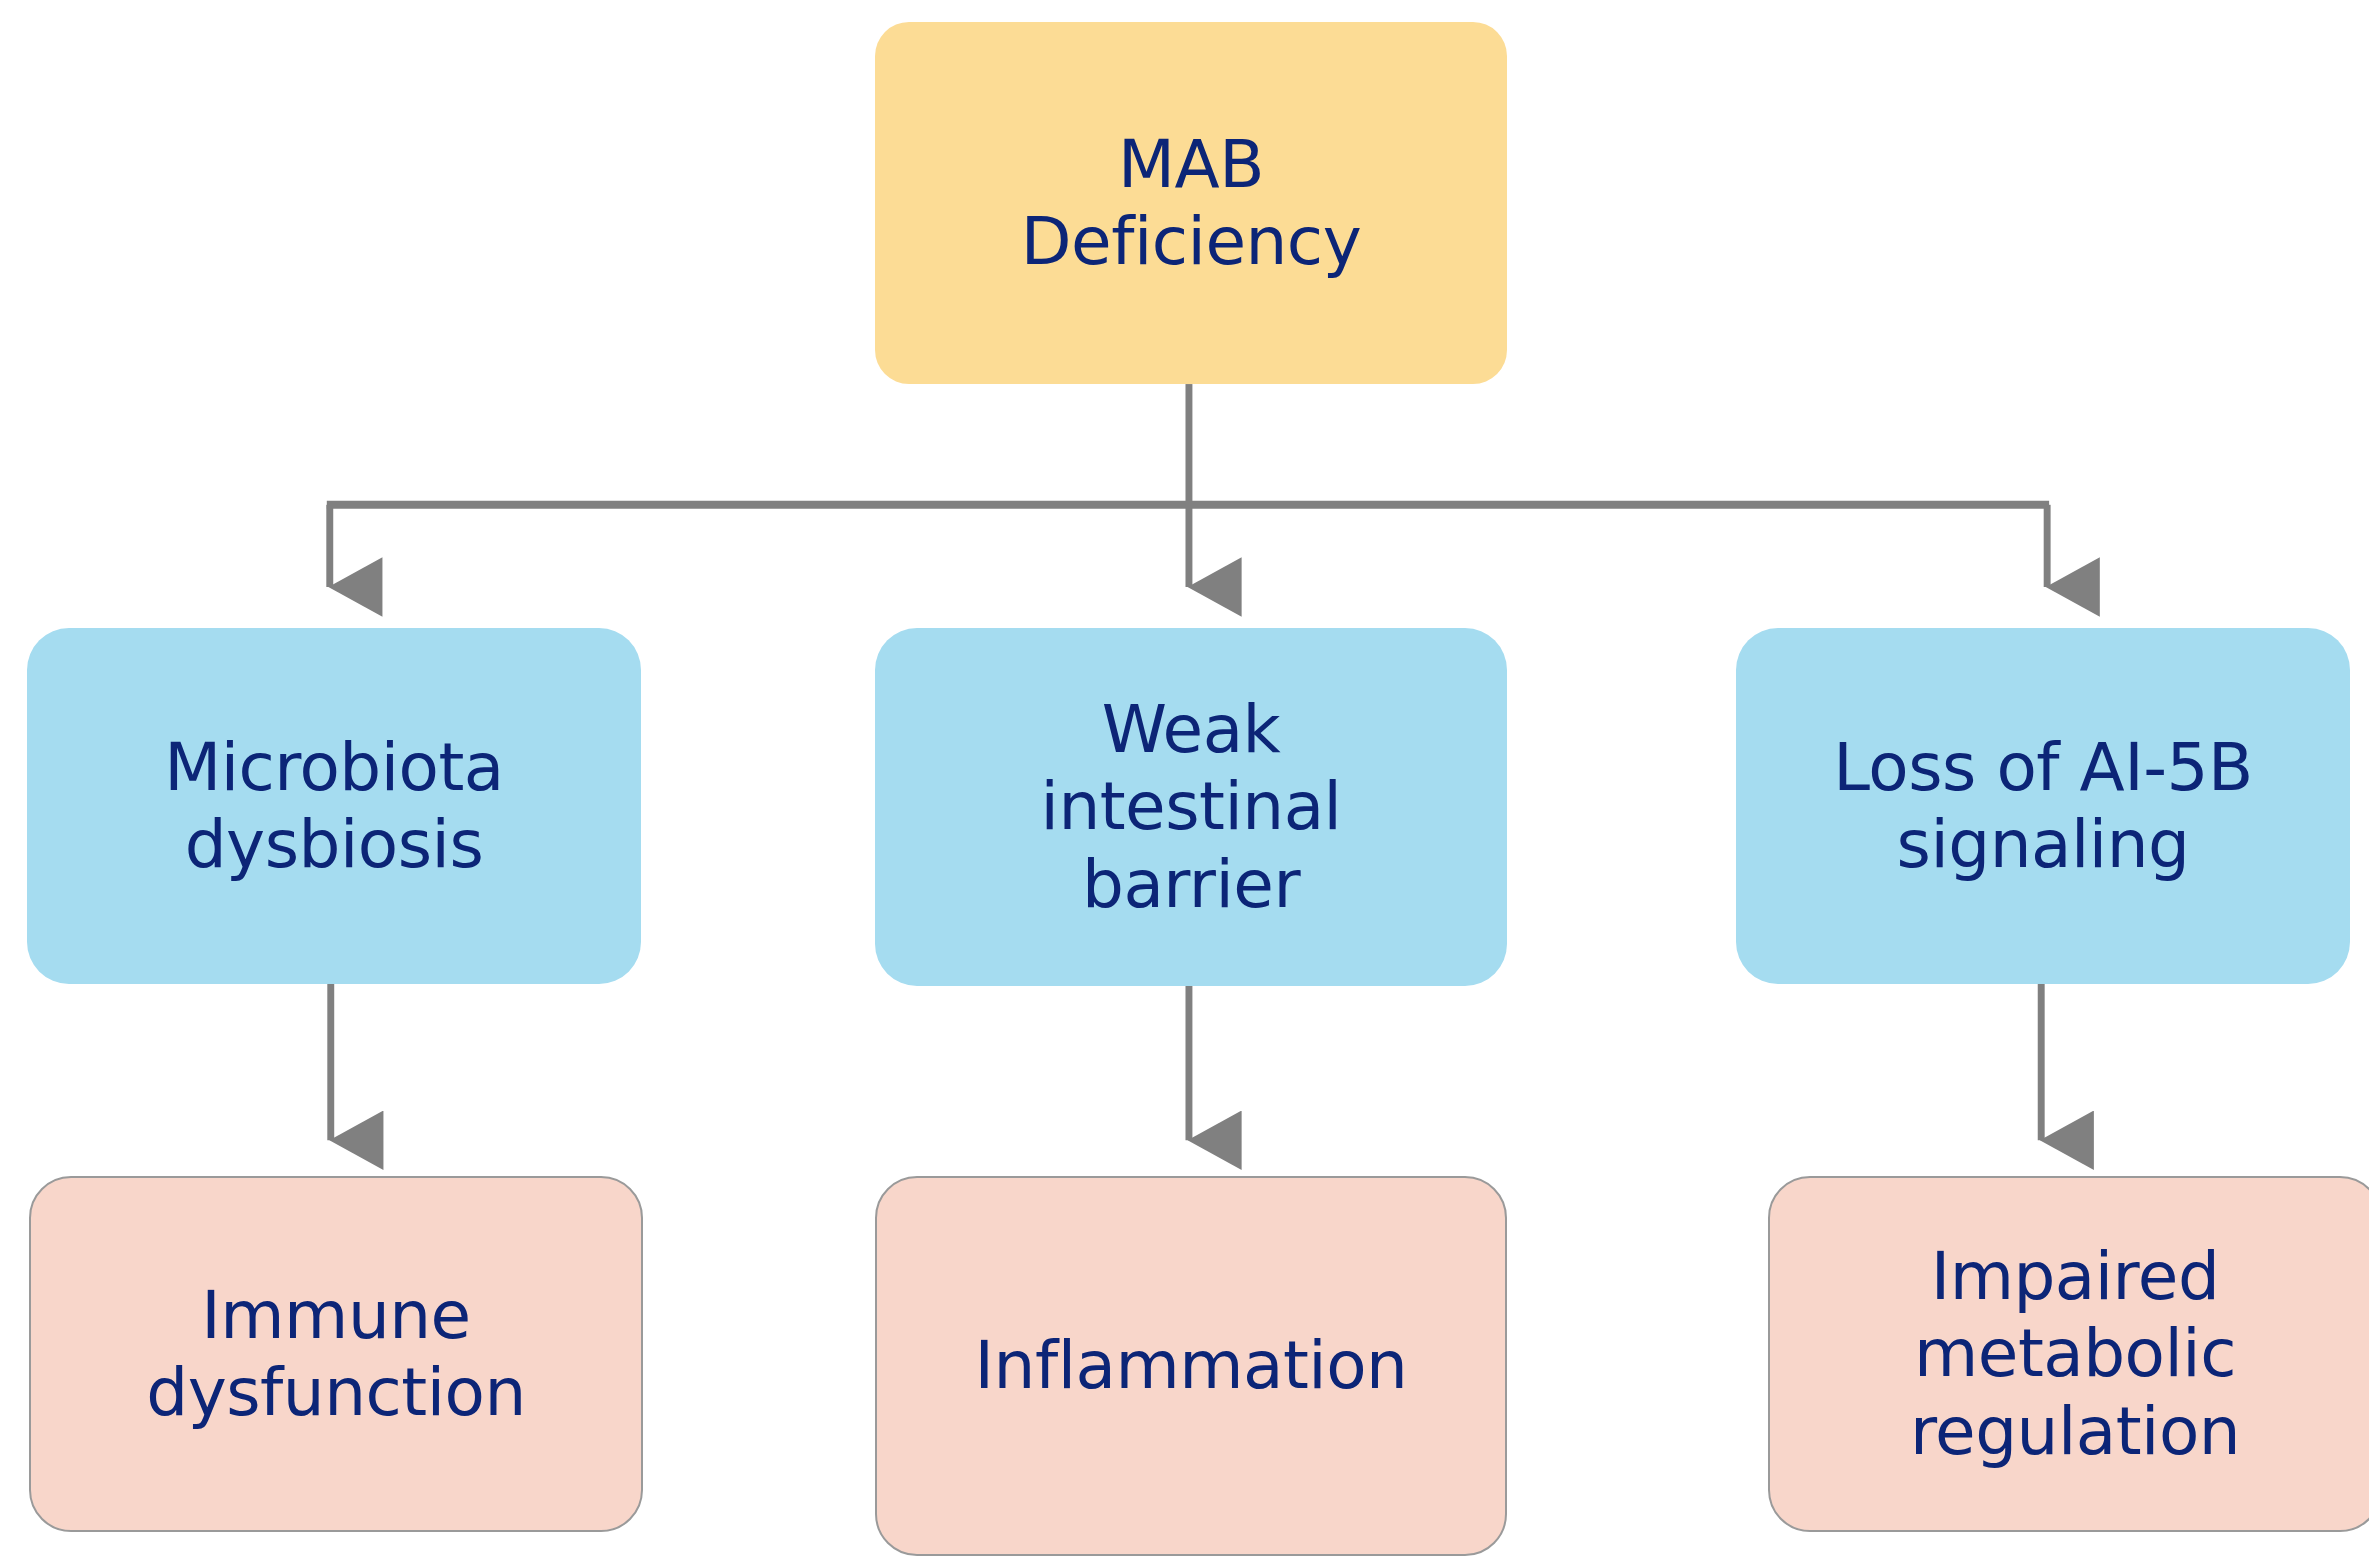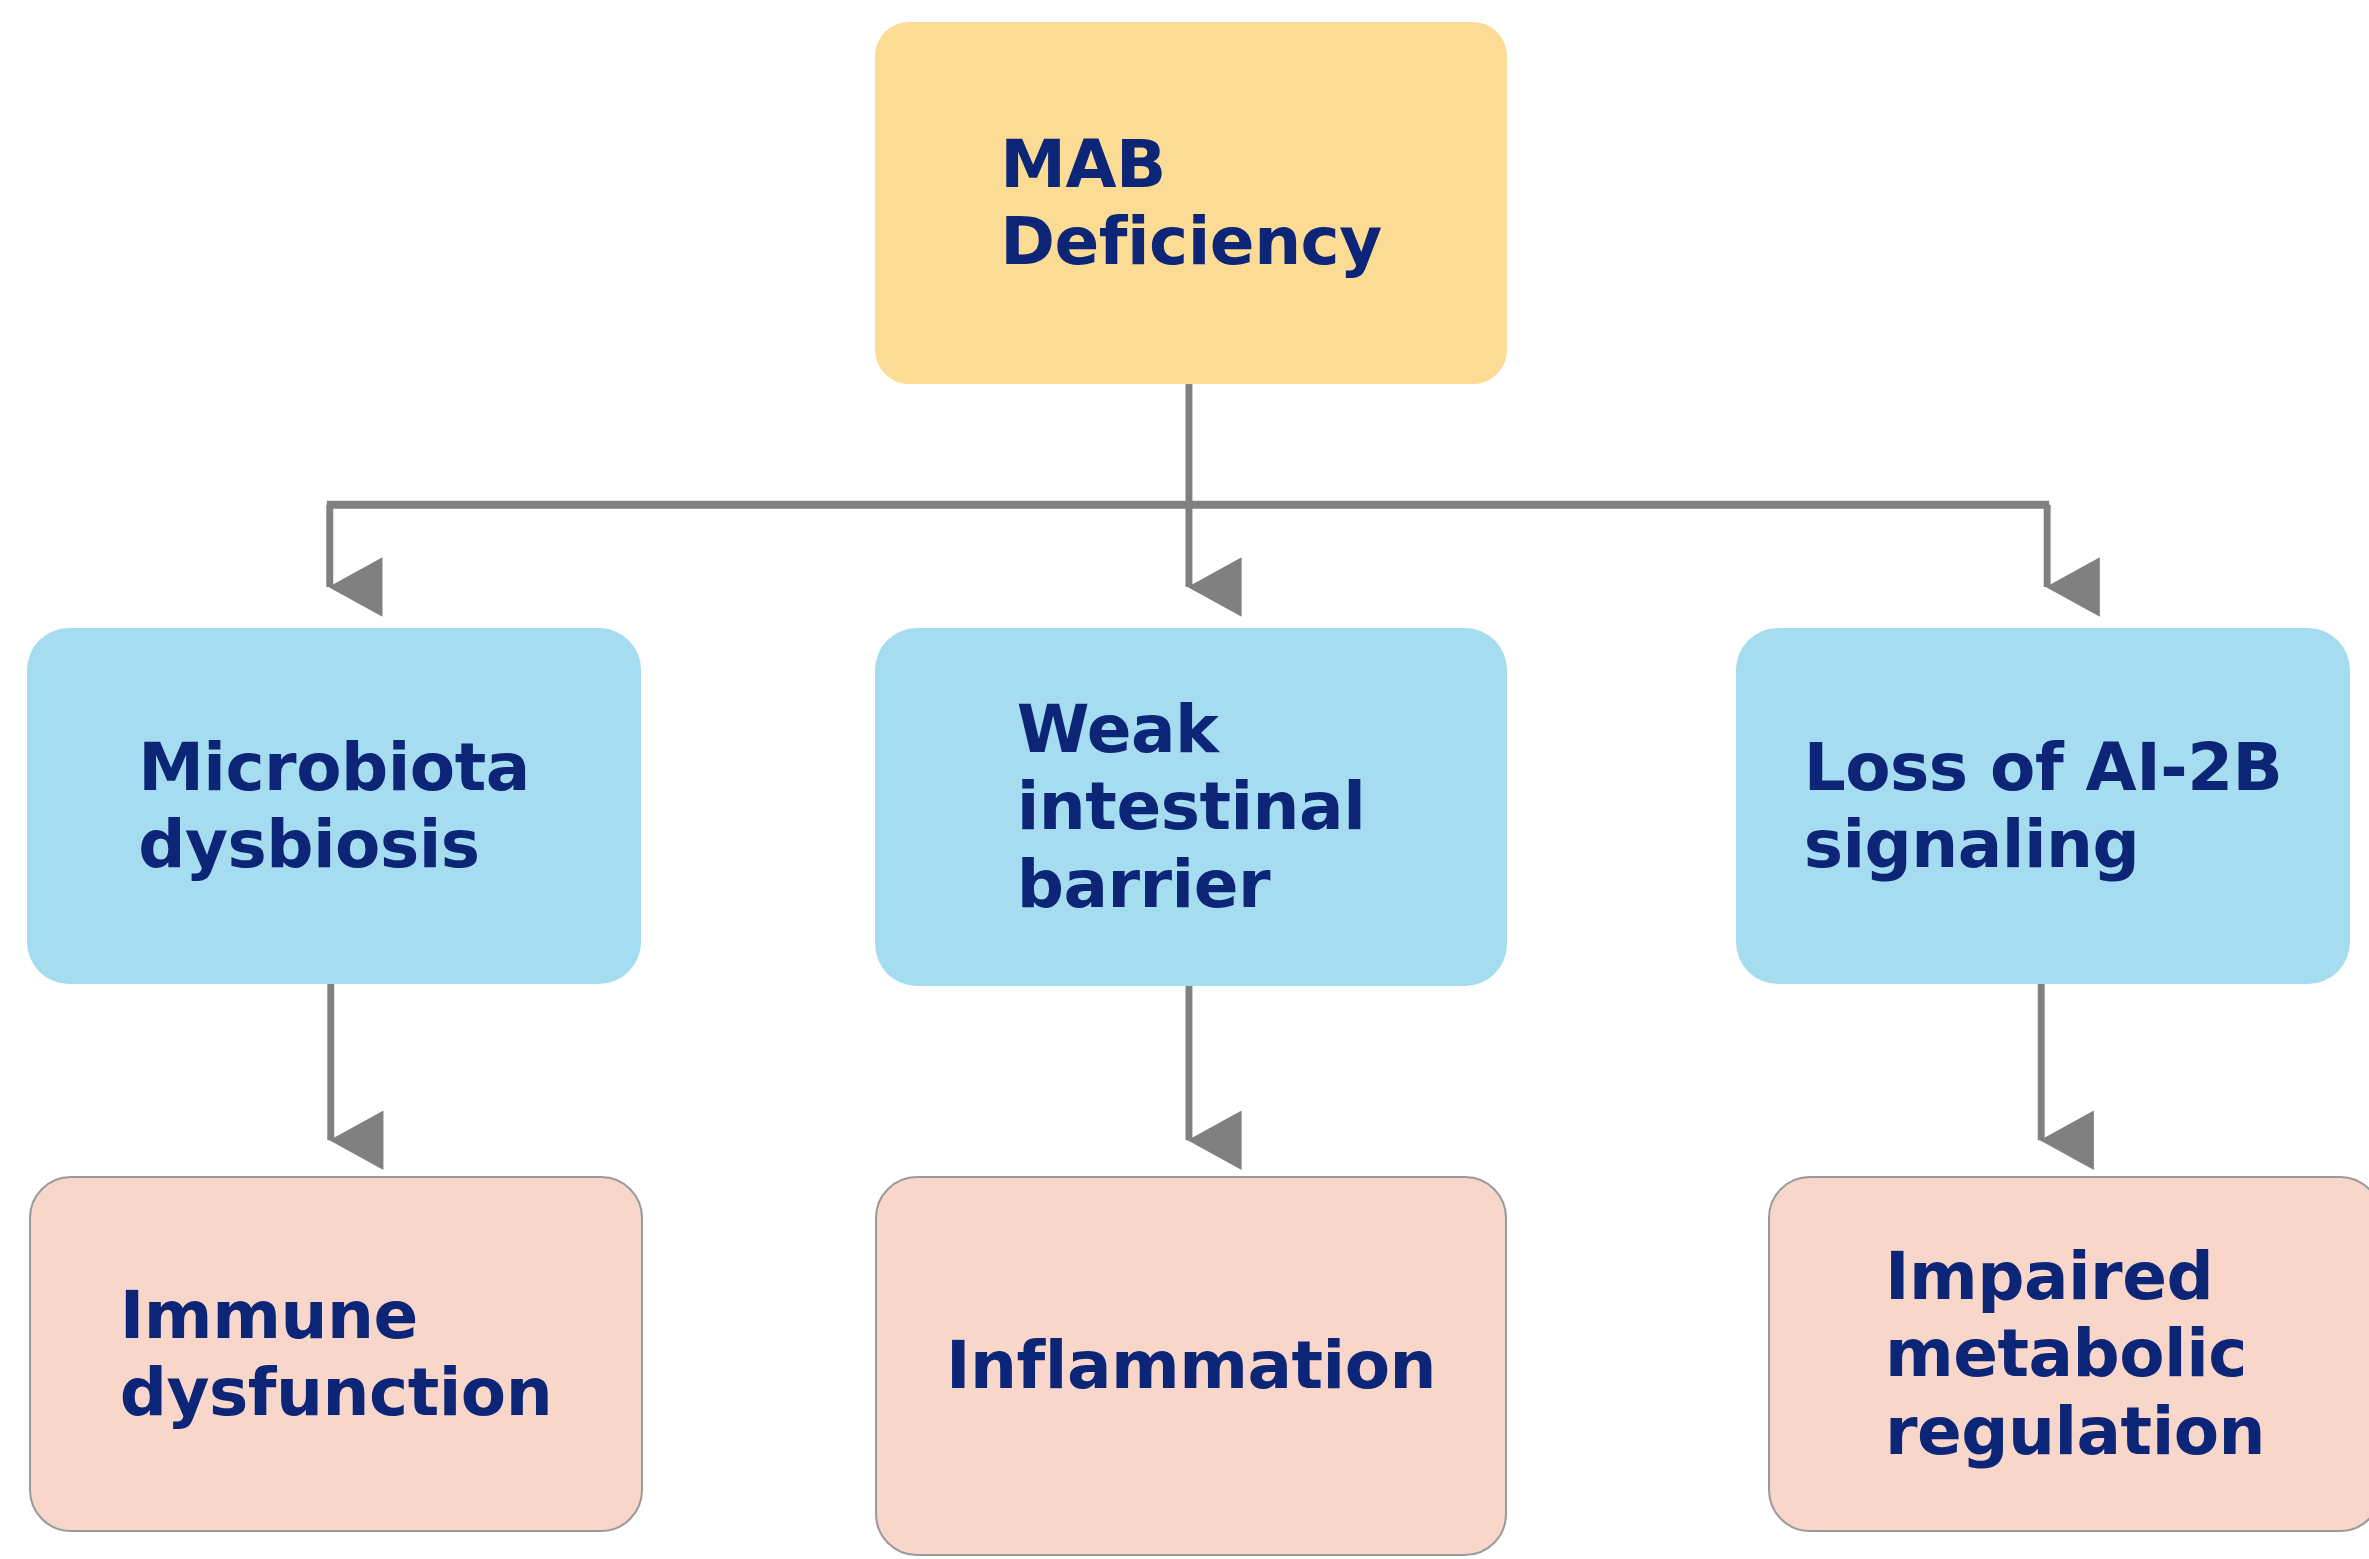--- a/index.html
+++ b/index.html
@@ -26,23 +26,23 @@
     width: 2369px;
     height: 1559px;
     pointer-events: none;
   }
   .node {
     position: absolute;
     box-sizing: border-box;
     display: flex;
     align-items: center;
     justify-content: center;
-    text-align: left;
+    text-align: center;
     color: #0c2577;
-    font-weight: bold;
+    font-weight: normal;
     line-height: 1.17;
     letter-spacing: -0.5px;
     padding: 4px 18px;
     -webkit-font-smoothing: antialiased;
   }
   .node-label {
     display: block;
     white-space: pre-line;
   }
 
@@ -112,21 +112,21 @@
   <div class="node node-mid" id="node-mid-0">
     <span class="node-label">Microbiota
 dysbiosis</span>
   </div>
   <div class="node node-mid" id="node-mid-1">
     <span class="node-label">Weak
 intestinal
 barrier</span>
   </div>
   <div class="node node-mid" id="node-mid-2">
-    <span class="node-label">Loss of AI-2B
+    <span class="node-label">Loss of AI-5B
 signaling</span>
   </div>
 
   <div class="node node-outcome" id="node-out-0">
     <span class="node-label">Immune
 dysfunction</span>
   </div>
   <div class="node node-outcome" id="node-out-1">
     <span class="node-label">Inflammation</span>
   </div>

